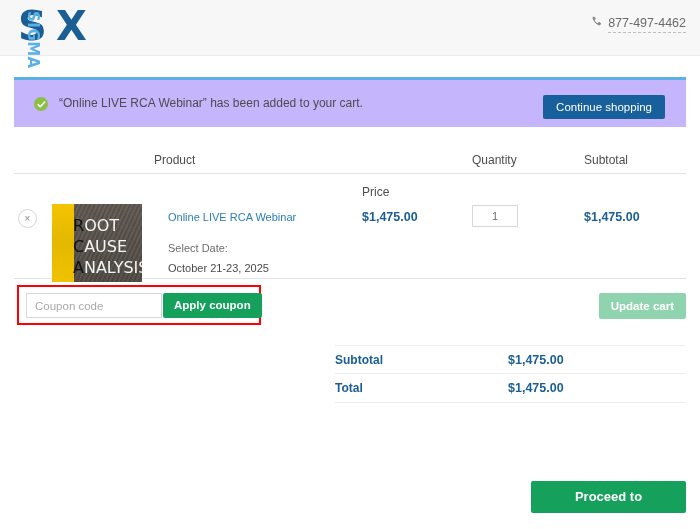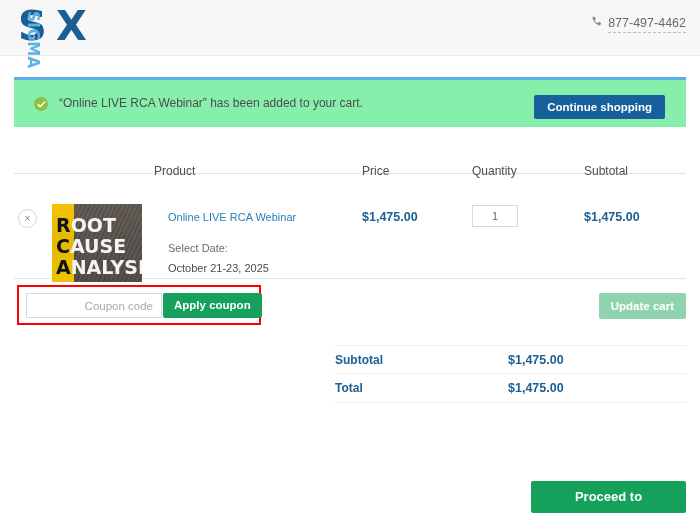--- a/index.html
+++ b/index.html
@@ -56,58 +56,58 @@
     border-bottom: 1px dashed #bdbdbd;
     padding-bottom: 2px;
     color: #6a6a6a;
   }
   .phone-icon { display: inline-block; width: 11px; height: 11px; color: #8a8a8a; }
   .phone-icon svg { display: block; }
 
   
   .notice {
     position: absolute; left: 14px; top: 77px; width: 672px; height: 50px;
-    background: #86efac;
+    background: #c4b5fd;
     border-top: 3px solid #5bb0e4;
   }
   .notice-check {
     position: absolute; left: 20px; top: 17px;
     width: 14px; height: 14px; border-radius: 50%;
     background: #8cc044;
     display: flex; align-items: center; justify-content: center;
   }
   .notice-check svg { display:block; }
   .notice-text {
     position: absolute; left: 45px; top: 16px;
     font-size: 12px; color: #4d4d4d;
   }
   .btn-continue {
     position: absolute; right: 21px; top: 15px;
     height: 24px; padding: 0 13px;
     background: #17609c; color: #fff;
     border: none; border-radius: 2px;
     font-family: "Liberation Sans", sans-serif;
-    font-size: 11.5px; font-weight: bold;
+    font-size: 11.5px; font-weight: normal;
     cursor: pointer; line-height: 24px; text-align: right;
   }
 
   
   .cart-table {
     position: absolute; left: 14px; top: 148px; width: 672px;
   }
   .cart-head {
     position: relative; height: 26px;
     border-bottom: 1px solid #e3e3e3;
   }
   .cart-head span {
-    position: absolute; top: 16px;
+    position: absolute; top: 5px;
     font-size: 12px; color: #4d4d4d;
   }
   .h-product { left: 140px; }
-  .h-price { left: 348px; }
+  .h-price { left: 348px; margin-top: 32px; }
   .h-qty { left: 458px; }
   .h-sub { left: 570px; }
 
   .cart-row {
     position: relative; height: 105px;
     border-bottom: 1px solid #e3e3e3;
   }
   .remove-btn {
     position: absolute; left: 4px; top: 35px;
     width: 19px; height: 19px;
@@ -128,25 +128,25 @@
       radial-gradient(circle at 50% 80%, #554e48 0 2px, transparent 2px),
       linear-gradient(180deg, #5e5750 0%, #4f4943 100%);
     overflow: hidden;
   }
   .thumb-stripe {
     position: absolute; left: 0; top: 0; width: 22px; height: 100%;
     background: linear-gradient(180deg,#f4c400 0%, #e3b800 50%, #f0c200 100%);
   }
   .thumb-lines { position: absolute; left: 0; top: 0; width: 100%; height: 100%; }
   .thumb-line {
-    position: absolute; left: 4px;
+    position: absolute; left: 21px;
     white-space: nowrap;
     font-family: "DejaVu Sans", sans-serif;
-    font-weight: bold;
-    font-size: 19px;
+    font-weight: normal;
+    font-size: 16px;
     line-height: 13px;
     color: #f4f4f4;
   }
   .thumb-line .cap { color: #111; }
   .tl1 { top: 15px; }
   .tl2 { top: 36px; }
   .tl3 { top: 57px; }
 
   .product-name {
     position: absolute; left: 154px; top: 37px;
@@ -186,21 +186,21 @@
     position: absolute; left: 3px; top: 2px;
     width: 244px; height: 40px;
     border: 2px solid #ff0000;
   }
   .coupon-input {
     position: absolute; left: 12px; top: 10px;
     width: 136px; height: 25px;
     border: 1px solid #d8d8d8; background: #fff;
     padding: 0 8px;
     font-family: "Liberation Sans", sans-serif;
-    font-size: 11.5px; color: #4a4a4a; text-align: right;
+    font-size: 11.5px; color: #4a4a4a;
   }
   .coupon-input::placeholder { color: #a8a8a8; }
   .btn-apply {
     position: absolute; left: 149px; top: 10px;
     height: 25px; padding: 0 11px;
     background: #15a05c; color: #fff;
     border: none; border-radius: 2px;
     font-family: "Liberation Sans", sans-serif;
     font-size: 11.5px; font-weight: bold;
     cursor: pointer; line-height: 25px;

